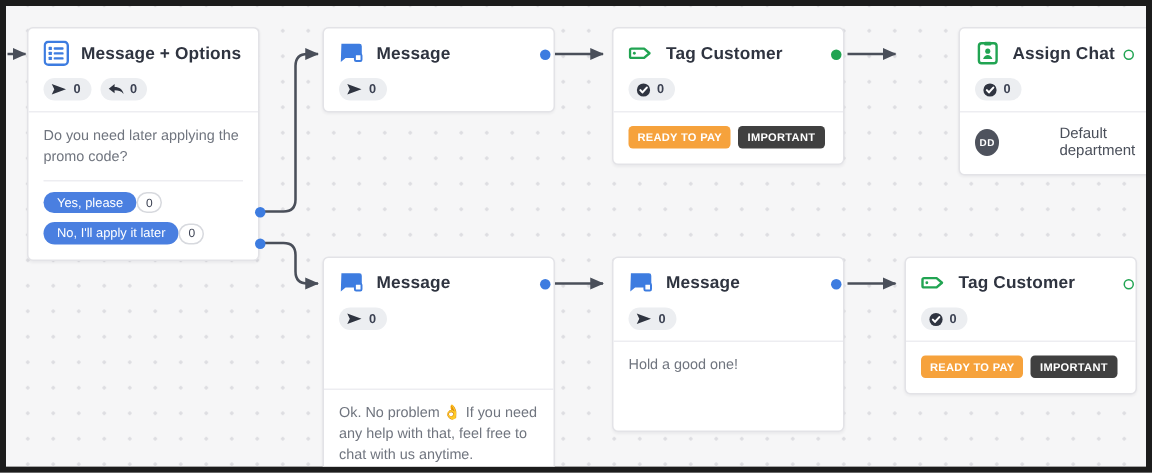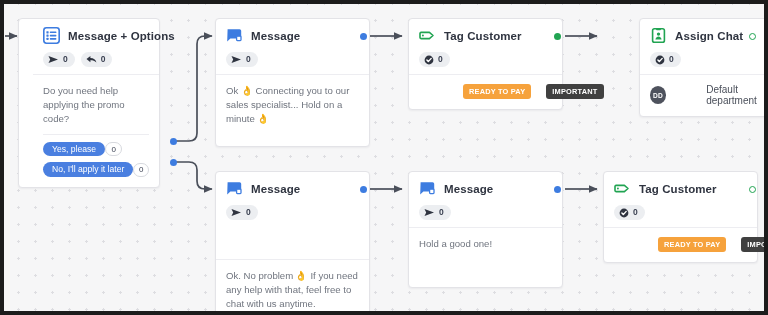--- a/index.html
+++ b/index.html
@@ -126,21 +126,21 @@
     background: #fff;
     font-size: 8px;
     color: #3b4152;
     display: flex;
     align-items: center;
     justify-content: center;
     box-sizing: border-box;
   }
 
   
-  .tags { display: flex; gap: 15px; margin-left: 44px; }
+  .tags { display: flex; gap: 5px; }
   .tag {
     font-size: 7.4px;
     font-weight: bold;
     color: #fff;
     border-radius: 3px;
     padding: 4px 6px;
     line-height: 1;
     letter-spacing: .2px;
     white-space: nowrap;
   }
@@ -205,21 +205,21 @@
       <path d="M366,32 L398,32" marker-end="url(#arw)"></path>
 
       <path d="M561,32 L593,32" marker-end="url(#arw)"></path>
 
       <path d="M366,185 L398,185" marker-end="url(#arw)"></path>
 
       <path d="M561,185 L593,185" marker-end="url(#arw)"></path>
     </g>
   </svg>
 
-  <div class="node" style="left:14px; top:14px; width:142px;padding-left:14px;">
+  <div class="node" style="left:14px; top:14px; width:155px;">
     <div class="node-head">
       <div class="head-row">
         <svg class="node-icon" viewBox="0 0 17 17">
           <rect x="0.8" y="0.8" width="15.4" height="15.4" rx="2.6" fill="#fff" stroke="#3d7ce0" stroke-width="1.6"></rect>
           <rect x="3.4" y="4.2" width="2.2" height="2.2" rx="0.4" fill="#3d7ce0"></rect>
           <rect x="3.4" y="7.5" width="2.2" height="2.2" rx="0.4" fill="#3d7ce0"></rect>
           <rect x="3.4" y="10.8" width="2.2" height="2.2" rx="0.4" fill="#3d7ce0"></rect>
           <rect x="6.8" y="4.5" width="6.6" height="1.6" rx="0.6" fill="#3d7ce0"></rect>
           <rect x="6.8" y="7.8" width="6.6" height="1.6" rx="0.6" fill="#3d7ce0"></rect>
           <rect x="6.8" y="11.1" width="6.6" height="1.6" rx="0.6" fill="#3d7ce0"></rect>
@@ -235,21 +235,21 @@
         </span>
         <span class="stat">
           <svg width="11" height="9" viewBox="0 0 11 9">
             <path d="M4.4,1 L4.4,3 C7.6,3 9.8,4.6 10.4,7.6 C8.8,5.6 6.8,5.2 4.4,5.2 L4.4,7.2 L0.5,4.1 z" fill="#2f3440"></path>
           </svg>
           <span class="num">0</span>
         </span>
       </div>
     </div>
     <div class="node-body">
-      <div class="msg-text">Do you need help applying the promo code?</div>
+      <div class="msg-text">Do you need later applying the promo code?</div>
       <div class="sep"></div>
       <div class="opt-row">
         <span class="chip">Yes, please</span>
         <span class="count">0</span>
       </div>
       <div class="opt-row">
         <span class="chip">No, I'll apply it later</span>
         <span class="count">0</span>
       </div>
     </div>
@@ -268,23 +268,20 @@
       </div>
       <div class="stats">
         <span class="stat">
           <svg width="11" height="9" viewBox="0 0 11 9">
             <path d="M0.5,1 L10,4.5 L0.5,8 L2.2,4.5 z" fill="#2f3440"></path>
           </svg>
           <span class="num">0</span>
         </span>
       </div>
     </div>
-    <div class="node-body" style="min-height:52px;">
-      <div class="msg-text">Ok 👌 Connecting you to our sales specialist... Hold on a minute 👌</div>
-    </div>
   </div>
   <span class="port blue" style="left:356px; top:29px;"></span>
 
   <div class="node" style="left:404px; top:14px; width:155px;">
     <div class="node-head">
       <div class="head-row">
         <svg class="node-icon" viewBox="0 0 17 17">
           <path d="M2,5.4 h8.4 l3.6,3.1 l-3.6,3.1 h-8.4 a1,1 0 0 1 -1,-1 v-4.2 a1,1 0 0 1 1,-1 z" fill="#fff" stroke="#21a452" stroke-width="1.6" stroke-linejoin="round"></path>
           <circle cx="3.9" cy="8.5" r="0.95" fill="#21a452"></circle>
         </svg>

